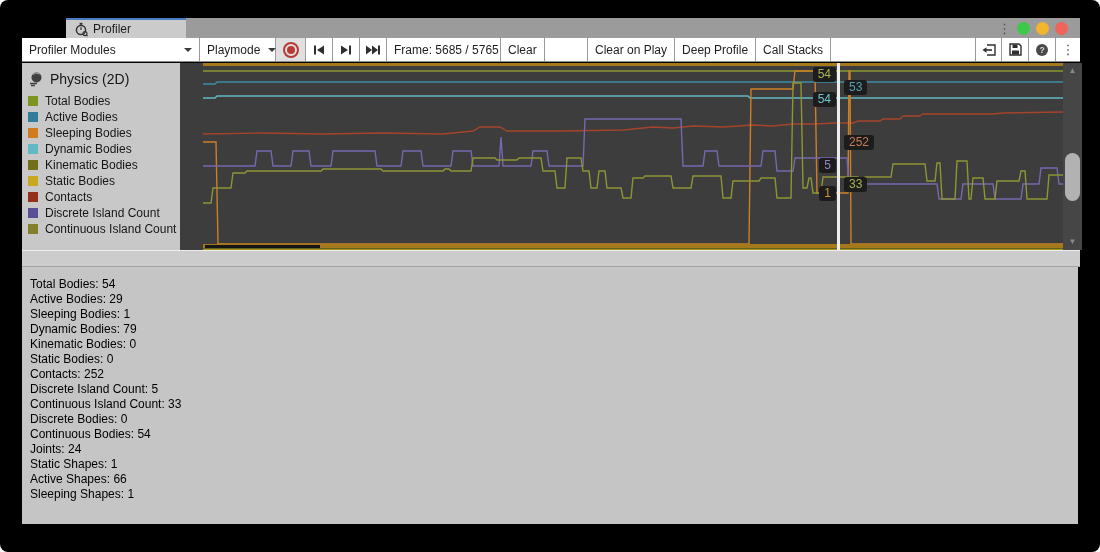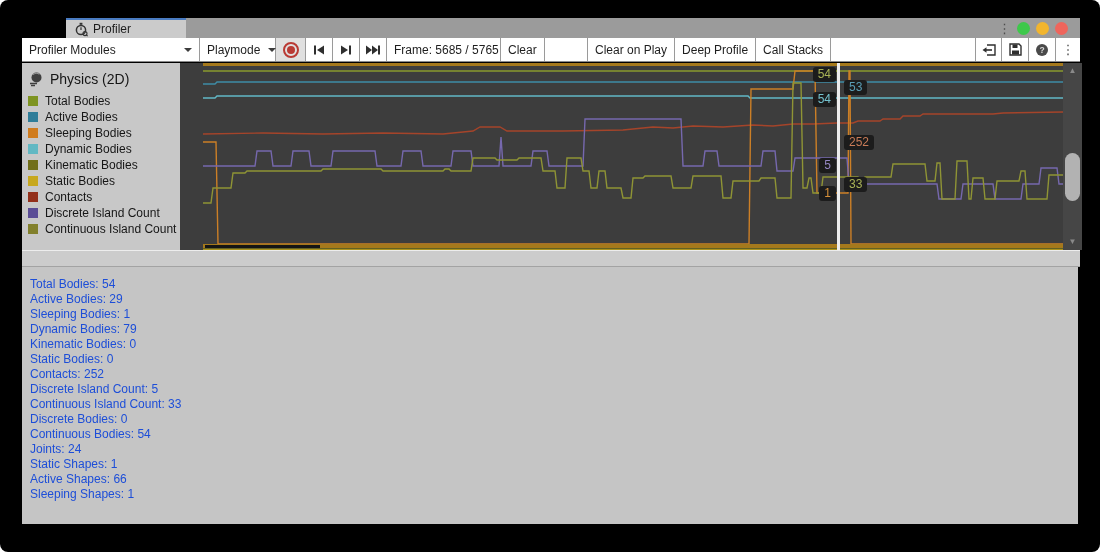--- a/index.html
+++ b/index.html
@@ -47,21 +47,21 @@
 
   .vscroll{position:absolute;left:1041px;top:0;width:19px;height:187px;background:#464646;}
   .vscroll .arr{position:absolute;left:0;width:100%;text-align:center;font-size:8px;color:#8a8a8a;line-height:10px;}
   .vscroll .thumb{position:absolute;left:2px;width:15px;top:90px;height:48px;background:#b2b2b2;border-radius:8px;}
 
   
   .splitter{position:absolute;left:22px;top:250px;width:1058px;height:17px;background:#cccccc;
       border-top:1px solid #ededed;border-bottom:1px solid #a3a3a3;box-sizing:border-box;}
   .stats{position:absolute;left:22px;top:267px;width:1056px;height:257px;background:#c5c5c5;
       padding:10px 0 0 8px;box-sizing:border-box;}
-  .stat-line{font-size:12px;line-height:15px;color:#1d4ed8;}
+  .stat-line{font-size:12px;line-height:15px;color:#000000;}
 </style>
 </head>
 <body>
 
 <div class="screen">
 
   <div class="tab-row">
     <div class="tab">
       <span>
         <svg class="glyph" width="14" height="15" viewBox="0 0 14 15">

